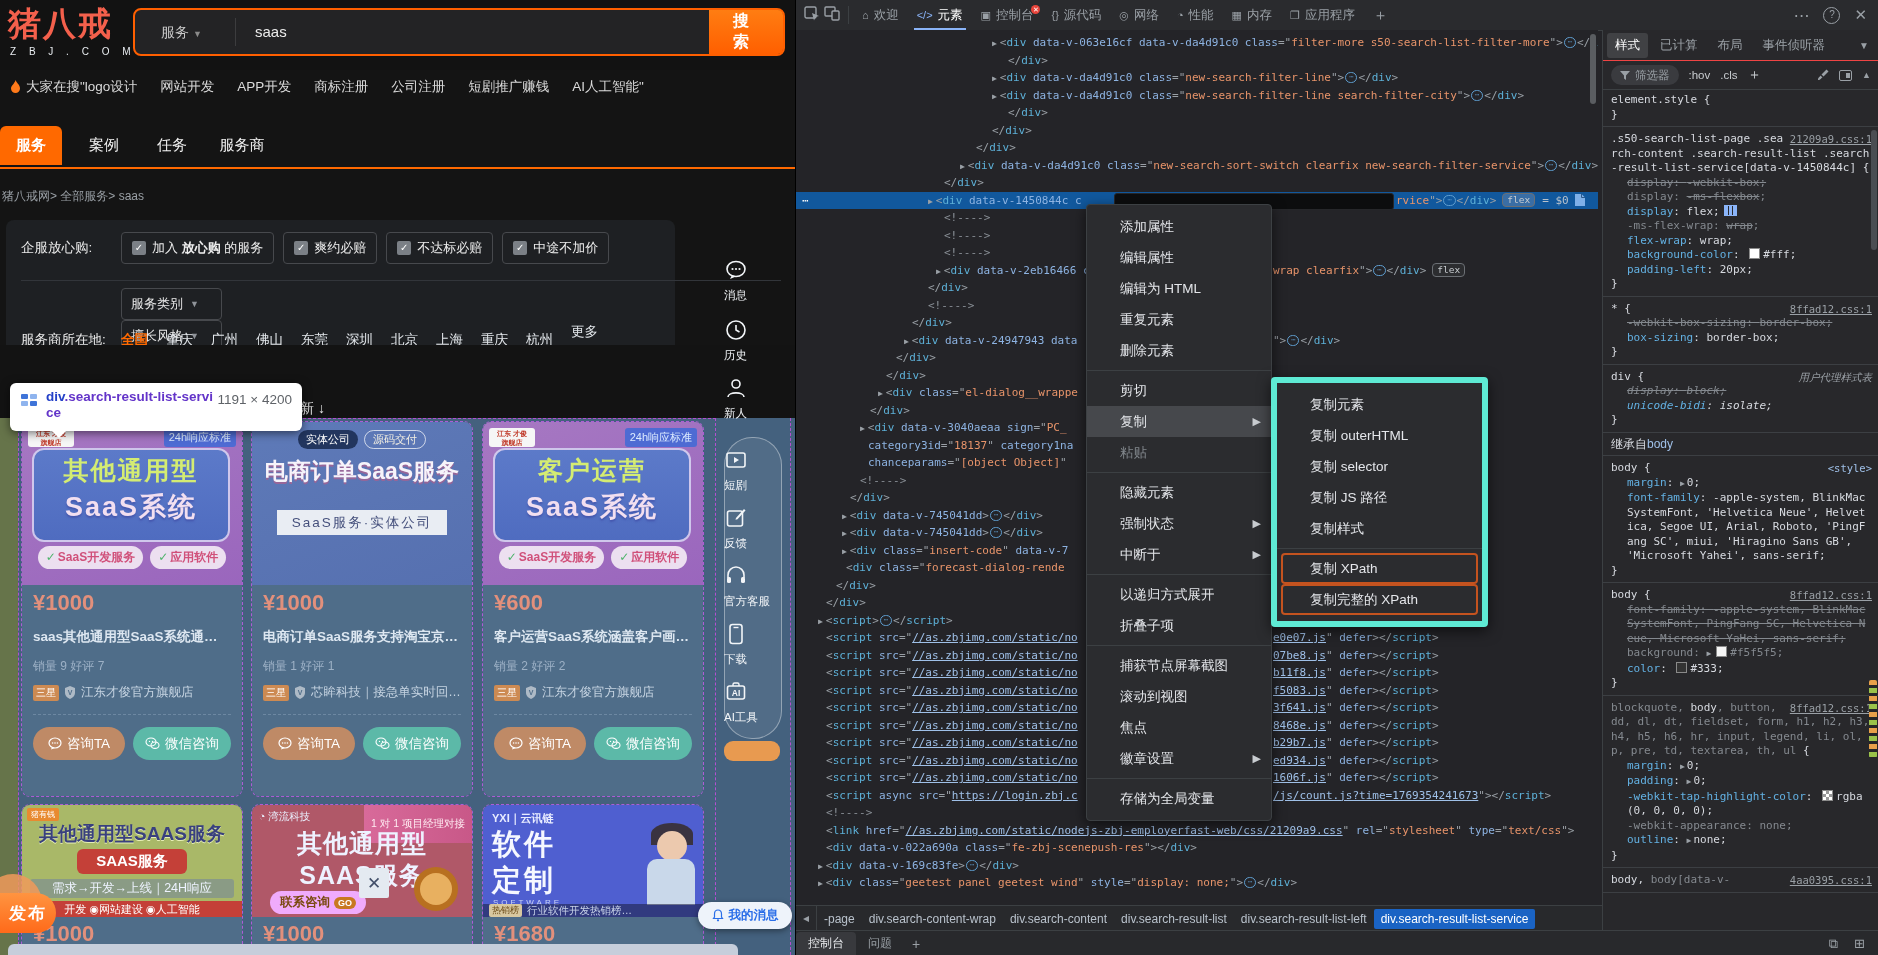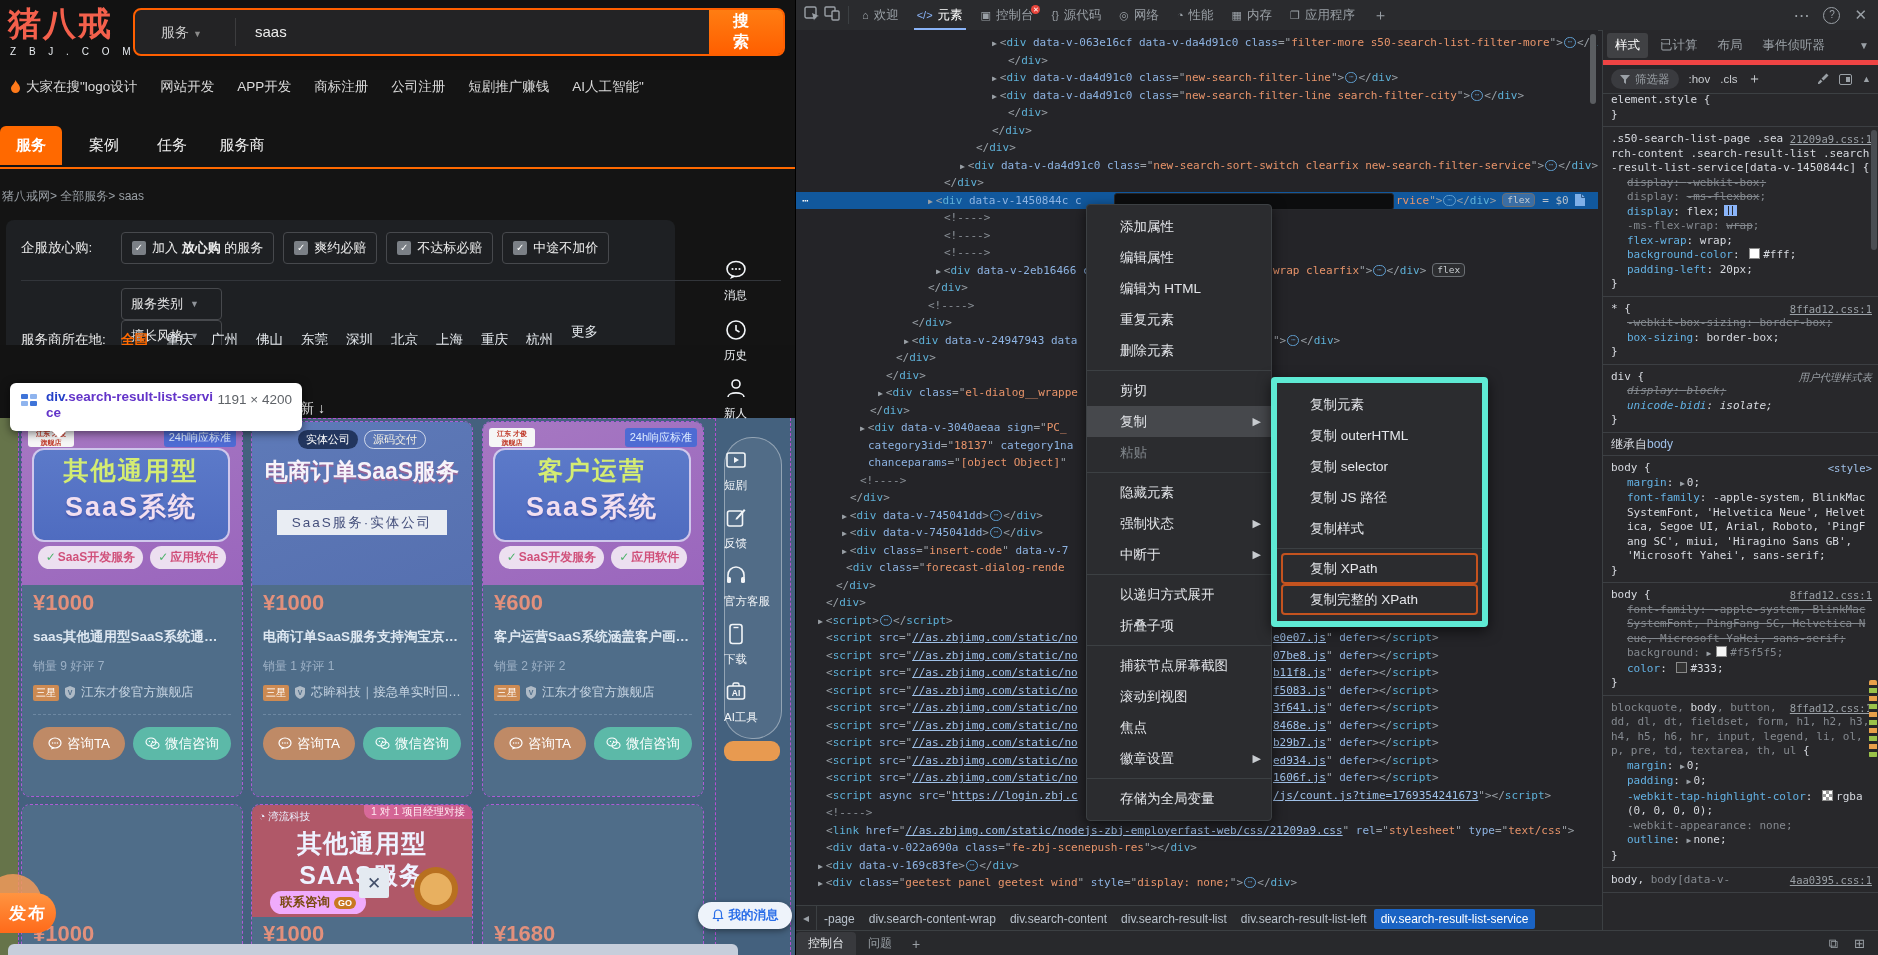--- a/index.html
+++ b/index.html
@@ -94,21 +94,21 @@
   .Ahead{position:absolute;left:0;top:16px;width:220px;text-align:center;font-size:19px;font-weight:900;color:#39407e;text-shadow:0 1px 0 #e6eeb6;}
   .Abadge{position:absolute;left:55px;top:44px;width:110px;height:25px;background:#c44038;color:#fff;font-weight:800;font-size:15px;
       border-radius:6px;display:flex;align-items:center;justify-content:center;}
   .Aline{position:absolute;left:8px;top:74px;width:204px;height:19px;background:rgba(80,100,190,.35);color:#eef3ff;font-size:12.5px;
       display:flex;align-items:center;justify-content:center;border-radius:3px;}
   .Astrip{position:absolute;left:0;top:96px;width:220px;height:16px;background:#c44038;color:#fff;font-size:11px;
       display:flex;align-items:center;justify-content:center;gap:6px;}
   .Alogo{position:absolute;left:5px;top:3px;background:#e88a30;color:#fff;font-size:8px;border-radius:2px;padding:1px 4px;}
   .Blogo{position:absolute;left:7px;top:5px;color:#e9eefc;font-size:10.5px;display:flex;align-items:center;gap:3px;}
   .Bcorner{position:absolute;right:0;top:0;background:linear-gradient(90deg,#d86a9a,#c85888);color:#ffecf2;font-size:10.5px;
-      padding:0 7px;border-radius:0 0 0 8px;text-align:right;}
+      padding:12px 7px;border-radius:0 0 0 8px;text-align:right;}
   .Bt{position:absolute;left:0;width:220px;text-align:center;font-weight:900;color:#eef2ff;font-size:25px;letter-spacing:1px;}
   .Bcta{position:absolute;left:18px;top:86px;width:96px;height:23px;background:#f0abfc;border-radius:999px;display:flex;align-items:center;justify-content:center;gap:4px;}
   .Bcta .t{color:#7a4a10;font-weight:800;font-size:12.5px;}
   .Bcta .go{background:#c87820;color:#fff;font-size:9px;border-radius:999px;padding:1px 4px;font-weight:700;}
   .lionM{position:absolute;right:14px;top:62px;width:44px;height:44px;border-radius:50%;background:#b87020;}
   .lionF{position:absolute;right:20px;top:68px;width:32px;height:32px;border-radius:50%;background:#e8b060;}
   .closebox{position:absolute;background:#e4eaf1;width:30px;height:30px;border-radius:2px;display:flex;align-items:center;justify-content:center;
       color:#43506a;font-size:17px;z-index:30;}
   .Clogo{position:absolute;left:9px;top:6px;color:#e8ecff;font-size:11px;font-weight:700;}
   .Ct{position:absolute;left:9px;font-size:29px;font-weight:900;color:#f6f8ff;letter-spacing:3px;}
@@ -179,21 +179,21 @@
   .submenu{position:absolute;left:475px;top:377px;width:205px;background:#2b2c2f;border:6px solid #5eead4;border-radius:4px;
       box-shadow:0 4px 14px rgba(0,0,0,.6);padding:6px 0;z-index:61;}
   .mi{height:31px;line-height:31px;padding-left:33px;padding-right:10px;font-size:13.5px;color:#e4e6ea;position:relative;white-space:nowrap;}
   .mi.hov{background:#46484c;}
   .mi.dis{color:#80868b;}
   .mi .sar{position:absolute;right:10px;color:#c8ccd0;font-size:11px;}
   .msep{height:1px;background:#3c4043;margin:4px 0;}
   .mi.ring{box-shadow:inset 0 0 0 2px #c4531f;border-radius:4px;margin:0 4px;padding-left:29px;}
   
   .sidebar{position:absolute;left:806px;top:30px;width:277px;height:900px;background:#28282b;border-left:1px solid #3c4043;box-sizing:border-box;}
-  .sstabs{display:flex;align-items:center;height:30px;border-bottom:5px solid #ef4444;font-size:12.5px;color:#9aa0a6;text-align:right;}
+  .sstabs{display:flex;align-items:center;height:30px;border-bottom:1px solid #ef4444;font-size:12.5px;color:#9aa0a6;text-align:right;}
   .sstab{padding:4px 8px;margin-left:4px;white-space:nowrap;}
   .sstab.on{background:#404144;color:#fff;border-radius:3px;}
   .sscar{margin-left:auto;padding-right:10px;font-size:10px;}
   .ssfilter{display:flex;align-items:center;height:28px;border-bottom:1px solid #3c4043;font-size:11.5px;color:#c8ccd0;gap:10px;padding:0 8px;}
   .fpill{display:flex;align-items:center;gap:5px;background:#3a3b3f;border-radius:10px;height:20px;padding:0 9px;color:#9aa0a6;}
   .ssficons{margin-left:auto;display:flex;gap:10px;align-items:center;color:#9aa0a6;}
   .uparr{color:#9aa0a6;font-size:9px;}
   .rules{position:absolute;left:0;top:58px;width:277px;height:842px;overflow:hidden;
       font-family:"DejaVu Sans Mono","Liberation Mono",monospace;font-size:11px;line-height:14.5px;color:#d7dae0;}
   .rsec{border-bottom:1px solid #3c3f43;padding:5px 8px 4px 8px;position:relative;}
@@ -486,40 +486,60 @@
                   <ellipse cx="10" cy="8.2" rx="4" ry="3.2" fill="none" stroke="#fff" stroke-width="1.1"></ellipse>
                   <circle cx="4.5" cy="4.4" r=".7" fill="#fff"></circle>
                   <circle cx="7.5" cy="4.4" r=".7" fill="#fff"></circle>
                 </svg>
                 <span>微信咨询</span>
               </div>
     </div>
   </div>
   <div class="card" style="left:22px;top:387px;height:150px;">
 
+    <div class="r2banner bnA">
+      <div class="Alogo">猪有钱</div>
+      <div class="Ahead">其他通用型SAAS服务</div>
+      <div class="Abadge">SAAS服务</div>
+      <div class="Aline">需求→开发→上线｜24H响应</div>
+      <div class="Astrip">开发  ◉网站建设  ◉人工智能</div>
+    </div>
     <div class="r2price">¥1000</div>
   </div>
   <div class="card" style="left:252px;top:387px;height:150px;">
 
     <div class="r2banner bnB">
       <div class="Blogo">◔ 湾流科技</div>
       <div class="Bcorner">1 对 1 项目经理对接</div>
       <div class="Bt" style="top:22px;">其他通用型</div>
       <div class="Bt" style="top:54px;">SAAS服务</div>
       <div class="Bcta">
                 <span class="t">联系咨询</span>
                 <span class="go">GO</span>
               </div>
       <div class="lionM"></div>
               <div class="lionF"></div>
     </div>
     <div class="r2price">¥1000</div>
   </div>
   <div class="card" style="left:483px;top:387px;height:150px;">
 
+    <div class="r2banner bnC">
+      <div class="Clogo">YXI｜云讯链</div>
+      <div class="girlHair"></div>
+              <div class="girlH"></div>
+              <div class="girlB"></div>
+      <div class="Ct" style="top:20px;">软件</div>
+      <div class="Ct" style="top:56px;">定制</div>
+      <div class="Csmall">SOFTWARE</div>
+      <div class="Cstrip">
+                <span class="hb">热销榜</span>
+                <span class="ht">行业软件开发热销榜…</span>
+              </div>
+    </div>
     <div class="r2price">¥1680</div>
   </div>
           <div class="closebox" style="left:359px;top:450px;">✕</div>
         </div>
     </div>
 
     <div id="rail" style="position: absolute; left: 724px; top: 0px; width: 56px; z-index: 36;">
         <div class="ritem" style="top:258px;">
      <svg width="24" height="24" viewBox="0 0 24 24">
             <ellipse cx="12" cy="11" rx="9" ry="7.5" fill="none" stroke="#f2f5f8" stroke-width="1.6"></ellipse>

